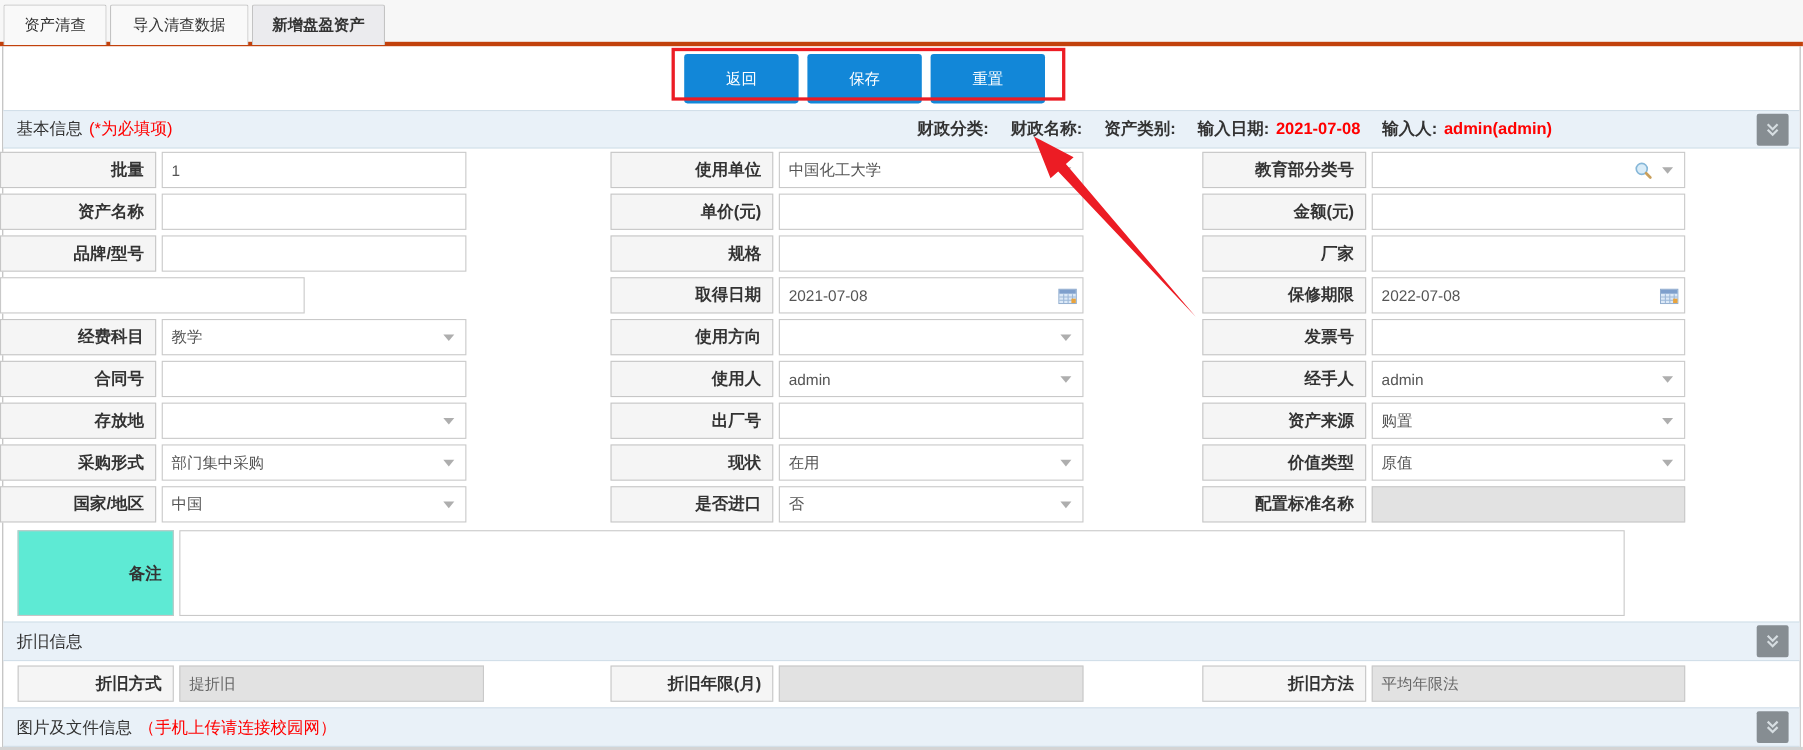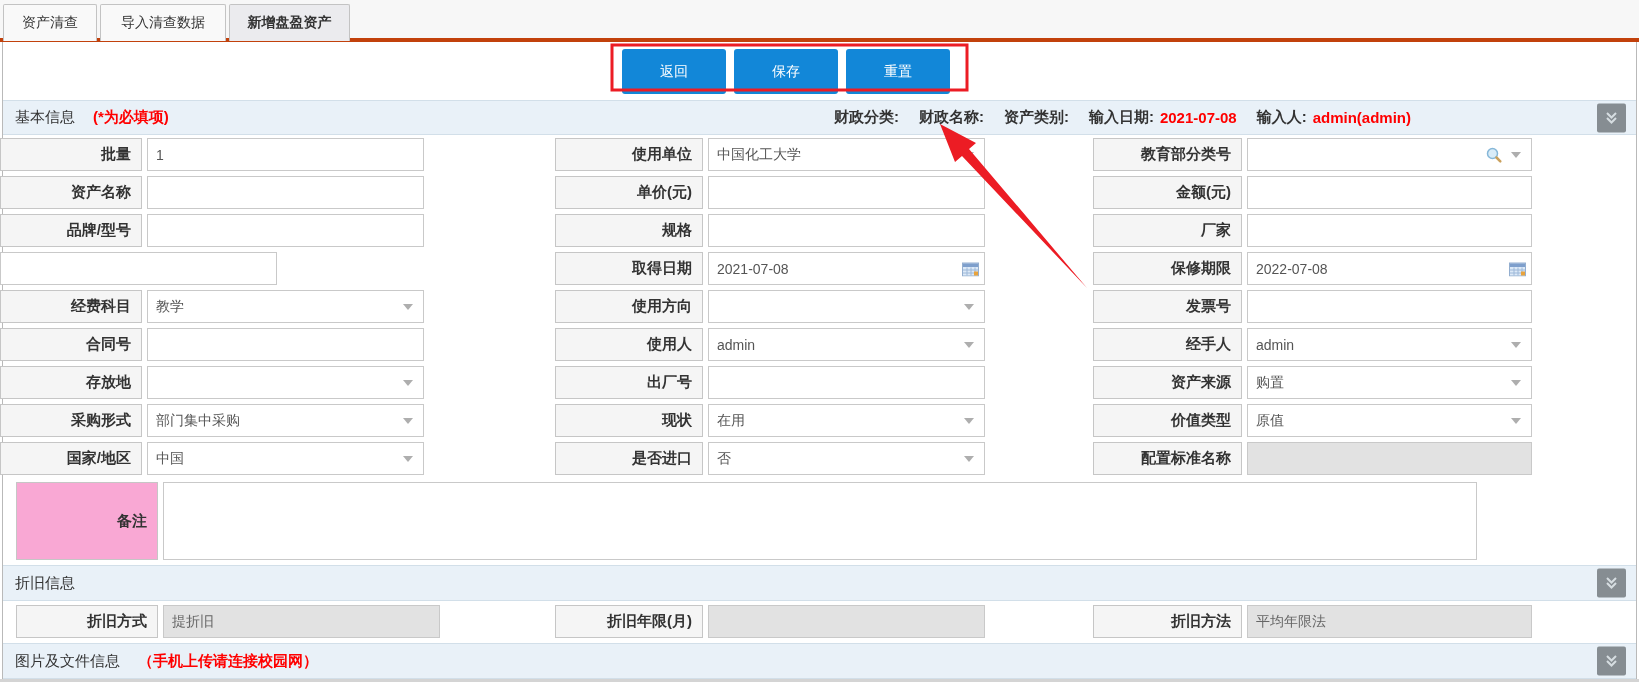--- a/index.html
+++ b/index.html
@@ -17,21 +17,21 @@
   
   .btn-row{position:absolute;top:49px;left:622px;display:flex;gap:8px;}
   .btn{width:104px;height:45px;background:var(--accent,#1287d8);color:#fff;border:none;
        border-radius:3px;font-size:14px;font-family:inherit;cursor:pointer;
        display:flex;align-items:center;justify-content:center;}
   
   .sec-header{position:absolute;left:3px;right:3px;background:#e9f1f8;border-top:1px solid #d2dfe9;
        border-bottom:1px solid #d2dfe9;display:flex;align-items:center;padding:0 12px;
        box-sizing:border-box;font-size:15px;color:#333;}
   .sec-title{font-weight:normal;}
-  .red-note{color:#ff0000;font-weight:bold;margin-left:18px;}
+  .red-note{color:#ff0000;font-weight:normal;margin-left:6px;}
   .meta{position:absolute;right:225px;top:0;bottom:0;display:flex;align-items:center;gap:20px;}
   .meta .pair{display:flex;align-items:center;gap:6px;font-size:15px;font-weight:bold;color:#333;}
   .meta .val{color:#ff0000;}
   .collapse-btn{position:absolute;right:10px;top:50%;transform:translateY(-50%);width:29px;height:29px;
        background:#868d92;border:none;border-radius:2px;display:flex;align-items:center;
        justify-content:center;cursor:pointer;padding:0;}
   
   .col{position:absolute;top:138px;}
   .frow{display:flex;margin-bottom:5px;height:33px;}
   .flabel{background:#f5f5f5;border:1px solid #c6c6c6;box-sizing:border-box;display:flex;
@@ -42,21 +42,21 @@
   .col1 .flabel,.w-col1 .flabel{width:142px;}  .col1 .finput,.w-col1 .finput{width:277px;}
   .col2 .flabel,.w-col2 .flabel{width:148px;}  .col2 .finput,.w-col2 .finput{width:277px;}
   .col3 .flabel,.w-col3 .flabel{width:149px;}  .col3 .finput,.w-col3 .finput{width:285px;}
   .finput.disabled{background:#e2e2e2;color:#666;}
   .caret{position:absolute;right:10px;top:50%;margin-top:-3px;width:0;height:0;
        border-left:5px solid transparent;border-right:5px solid transparent;
        border-top:6px solid #aeaeae;}
   .cal{position:absolute;right:5px;top:50%;transform:translateY(-50%);cursor:pointer;line-height:0;}
   .mag{position:absolute;right:28px;top:50%;transform:translateY(-50%);cursor:pointer;line-height:0;}
   
-  .remark-label{position:absolute;left:16px;top:482px;width:142px;height:78px;background:#f9a8d4;
+  .remark-label{position:absolute;left:16px;top:482px;width:142px;height:78px;background:#5eead4;
        border:1px solid #c6c6c6;box-sizing:border-box;display:flex;align-items:center;
        justify-content:flex-end;padding-right:10px;font-size:15px;font-weight:bold;color:#333;}
   .remark-input{position:absolute;left:163px;top:482px;width:1314px;height:78px;background:#fff;
        border:1px solid #c9c9c9;box-sizing:border-box;}
   
   .dep-pair{position:absolute;top:605px;}
   .bottom-strip{position:absolute;left:0;right:0;top:679px;height:3px;background:#d4d4d4;}
   .annot{position:absolute;inset:0;pointer-events:none;z-index:50;}
 </style>
 </head>

